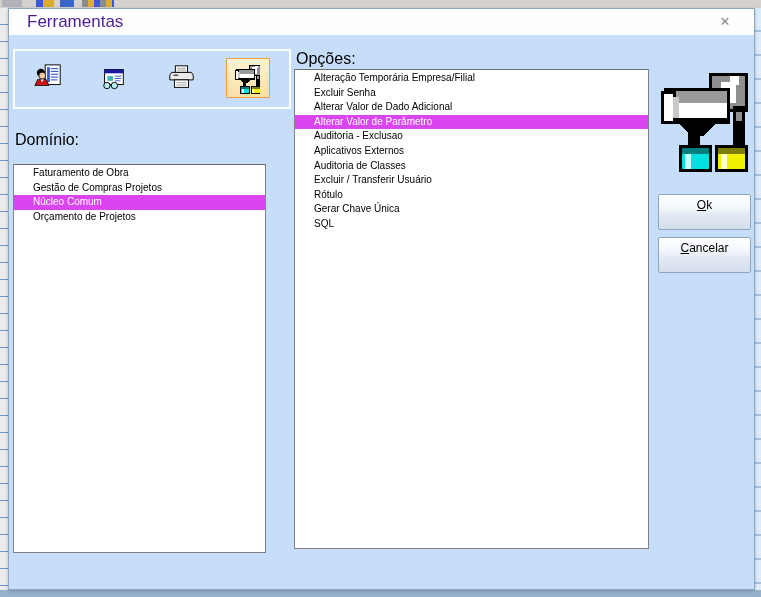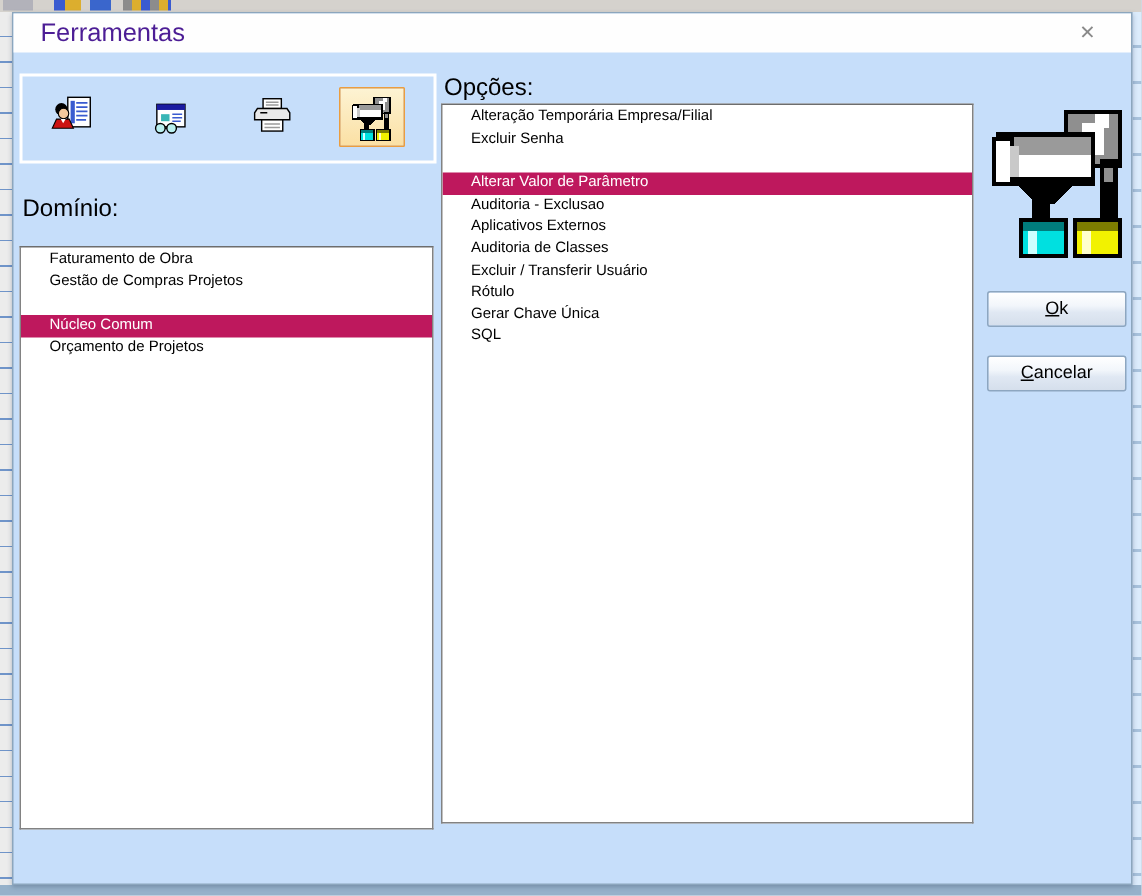--- a/index.html
+++ b/index.html
@@ -58,28 +58,28 @@
 
   
   .lb{
     position:absolute;background:#fff;border:1px solid #828282;
     border-top-color:#6d6d6d;box-sizing:border-box;overflow:hidden;padding-top:1px;
   }
   .lb-row{
     height:14.6px;line-height:14.6px;font-size:10px;color:#000;
     padding-left:19px;white-space:nowrap;
   }
-  .lb-row.sel{background:#be185d;color:#fff;margin-top:15px;}
+  .lb-row.sel{background:#d946ef;color:#fff;}
 
   
   .big-icon{position:absolute;left:652px;top:32px;width:90px;height:105px;}
 
   
   .btn{
-    position:absolute;left:649px;width:93px;height:24px;
+    position:absolute;left:649px;width:93px;height:36px;
     border:1px solid #8da6c0;border-radius:2px;box-sizing:border-box;
     background:linear-gradient(#ffffff,#f2f6fb 40%,#e0e8f3 60%,#d5dfec);
     font-size:12px;color:#000;text-align:center;line-height:21px;cursor:default;
     font-family:"Liberation Sans","DejaVu Sans",sans-serif;
   }
   .btn .accel{text-decoration:underline;}
   .btn-ok{top:159px;}
   .btn-cancel{top:202px;}
 </style>
 </head>
@@ -199,31 +199,32 @@
           </svg>
       </div>
       <div class="tslot sel" style="left:211px;">
         <svg width="28" height="31">
             <use href="#tools-sym"></use>
           </svg>
       </div>
     </div>
 
     <div class="lbl" style="left:6px;top:96px;">Domínio:</div>
-    <div class="lb" style="left:4px;top:129px;width:276px;height:389px;" id="domain-list">
+    <div class="lb" style="left:4px;top:129px;width:253px;height:389px;" id="domain-list">
         <div class="lb-row">Faturamento de Obra</div>
         <div class="lb-row">Gestão de Compras Projetos</div>
         <div class="lb-row sel">Núcleo Comum</div>
         <div class="lb-row">Orçamento de Projetos</div>
       </div>
 
     <div class="lbl" style="left:287px;top:15px;">Opções:</div>
     <div class="lb" style="left:285px;top:34px;width:355px;height:480px;" id="options-list">
         <div class="lb-row">Alteração Temporária Empresa/Filial</div>
         <div class="lb-row">Excluir Senha</div>
+        <div class="lb-row">Alterar Valor de Dado Adicional</div>
         <div class="lb-row sel">Alterar Valor de Parâmetro</div>
         <div class="lb-row">Auditoria - Exclusao</div>
         <div class="lb-row">Aplicativos Externos</div>
         <div class="lb-row">Auditoria de Classes</div>
         <div class="lb-row">Excluir / Transferir Usuário</div>
         <div class="lb-row">Rótulo</div>
         <div class="lb-row">Gerar Chave Única</div>
         <div class="lb-row">SQL</div>
       </div>
 

